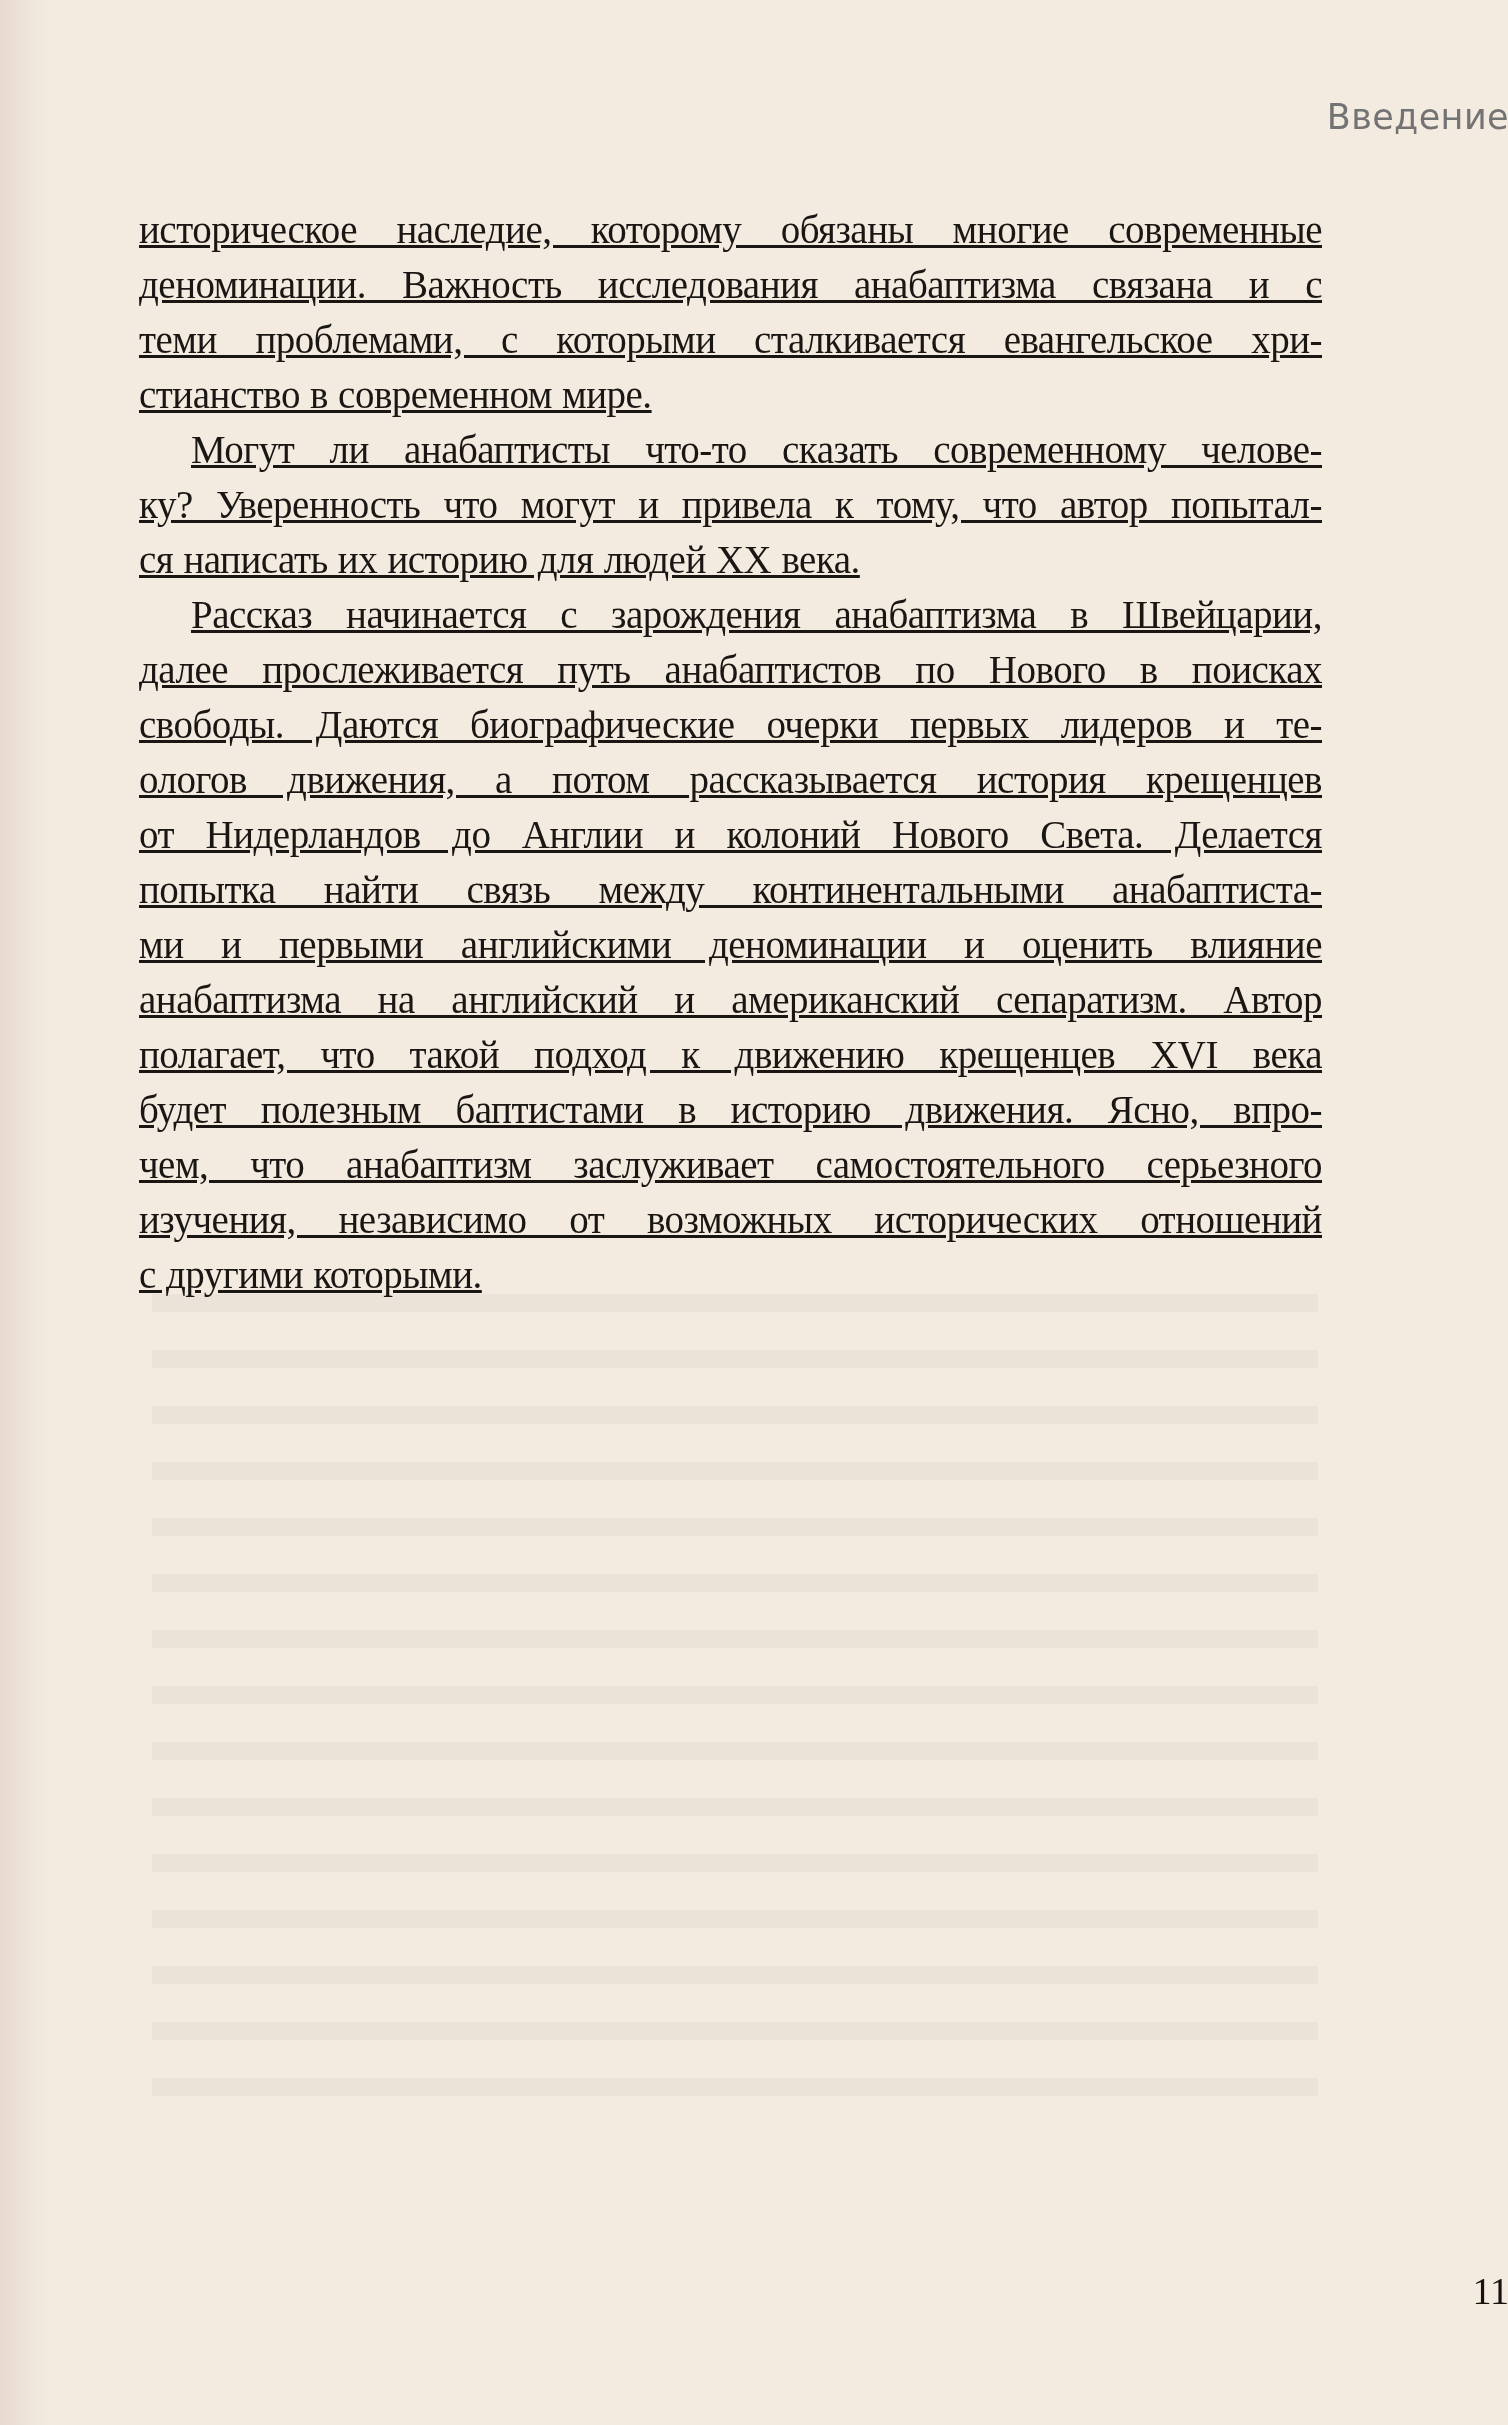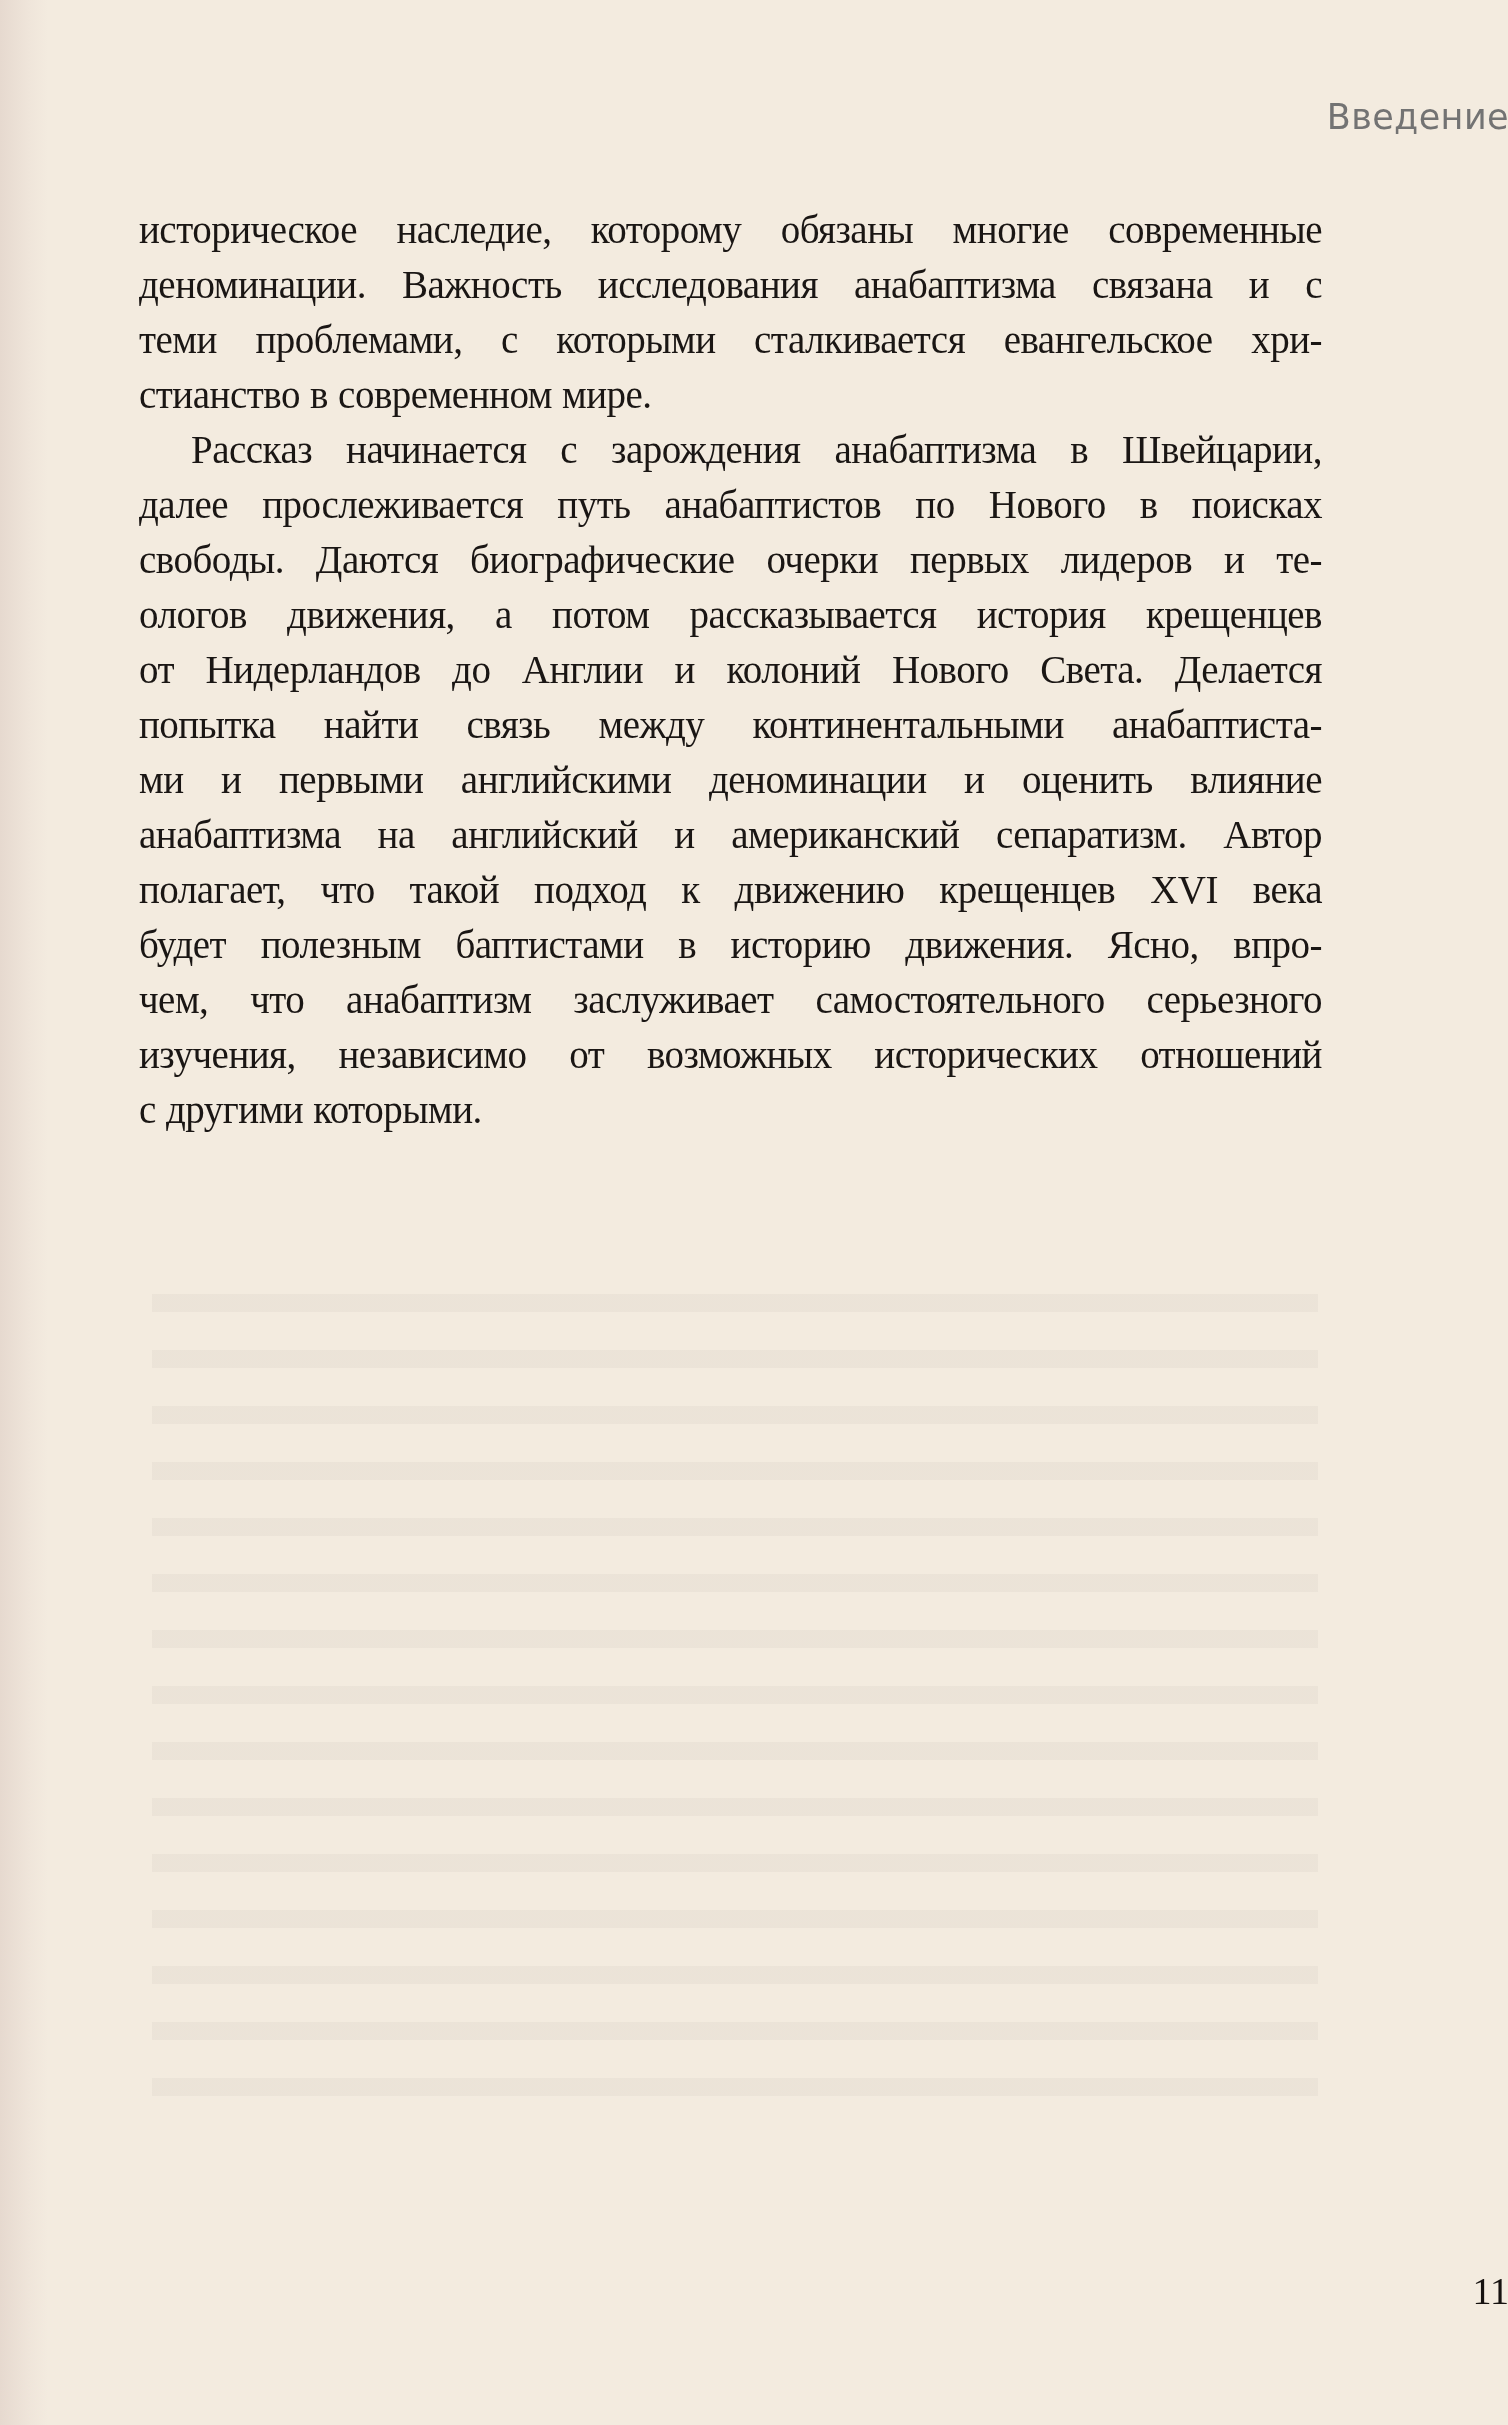--- a/index.html
+++ b/index.html
@@ -64,20 +64,21 @@
       margin: 0;
     }
     .para.indent {
       text-indent: 52px;
     }
     .line {
       display: block;
       text-align: justify;
       text-align-last: justify;
       white-space: nowrap;
+      text-decoration: underline;
     }
     .line.last {
       text-align-last: left;
     }
     .para.indent .line:first-child {
       padding-left: 52px;
     }
     .para.indent {
       text-indent: 0;
     }
@@ -101,20 +102,25 @@
 
 <div class="body-text">
 
   <p class="para">
     <span class="line">историческое наследие, которому обязаны многие современные</span>
     <span class="line">деноминации. Важность исследования анабаптизма связана и с</span>
     <span class="line">теми проблемами, с которыми сталкивается евангельское хри-</span>
     <span class="line last">стианство в современном мире.</span>
   </p>
 
+  <p class="para indent">
+    <span class="line">Могут ли анабаптисты что-то сказать современному челове-</span>
+    <span class="line">ку? Уверенность что могут и привела к тому, что автор попытал-</span>
+    <span class="line last">ся написать их историю для людей XX века.</span>
+  </p>
 
   <p class="para indent">
     <span class="line">Рассказ начинается с зарождения анабаптизма в Швейцарии,</span>
     <span class="line">далее прослеживается путь анабаптистов по Нового в поисках</span>
     <span class="line">свободы. Даются биографические очерки первых лидеров и те-</span>
     <span class="line">ологов движения, а потом рассказывается история крещенцев</span>
     <span class="line">от Нидерландов до Англии и колоний Нового Света. Делается</span>
     <span class="line">попытка найти связь между континентальными анабаптиста-</span>
     <span class="line">ми и первыми английскими деноминации и оценить влияние</span>
     <span class="line">анабаптизма на английский и американский сепаратизм. Автор</span>

